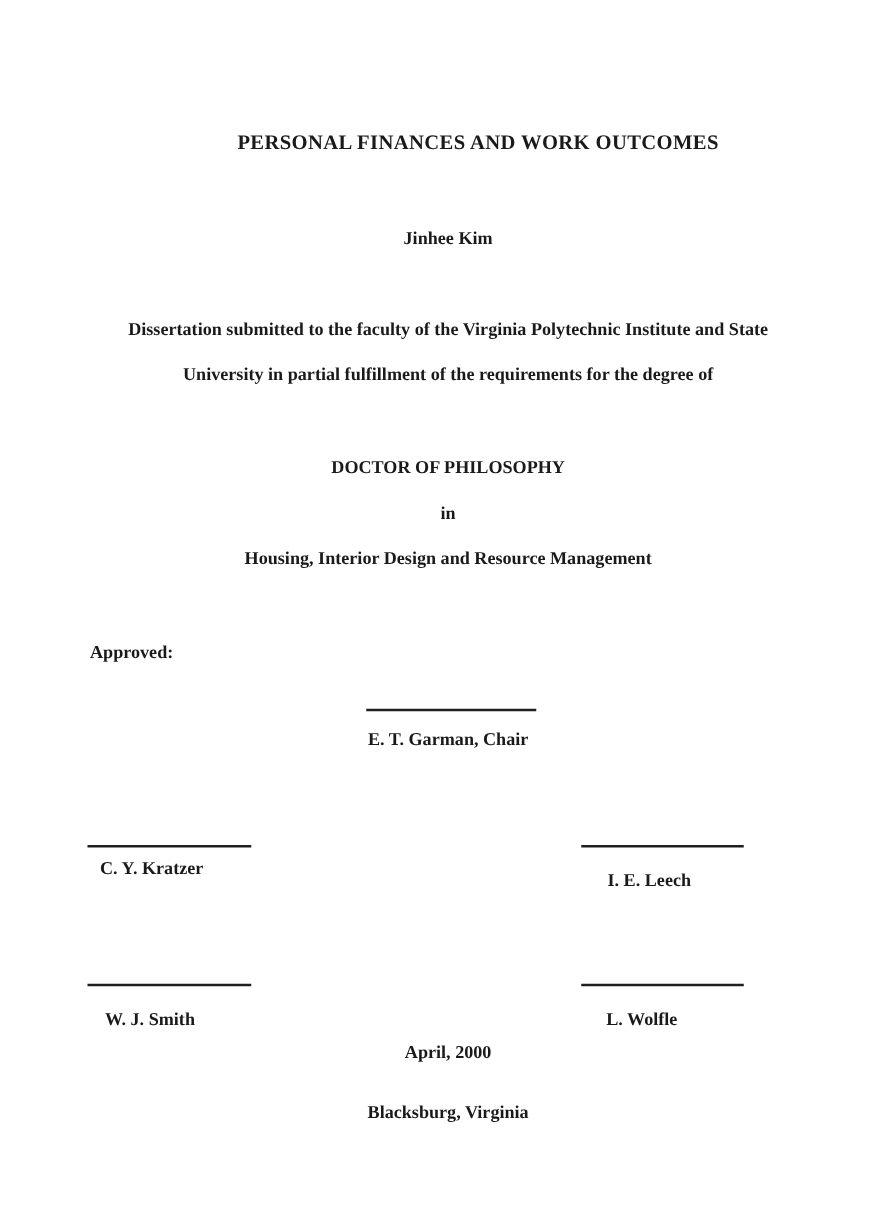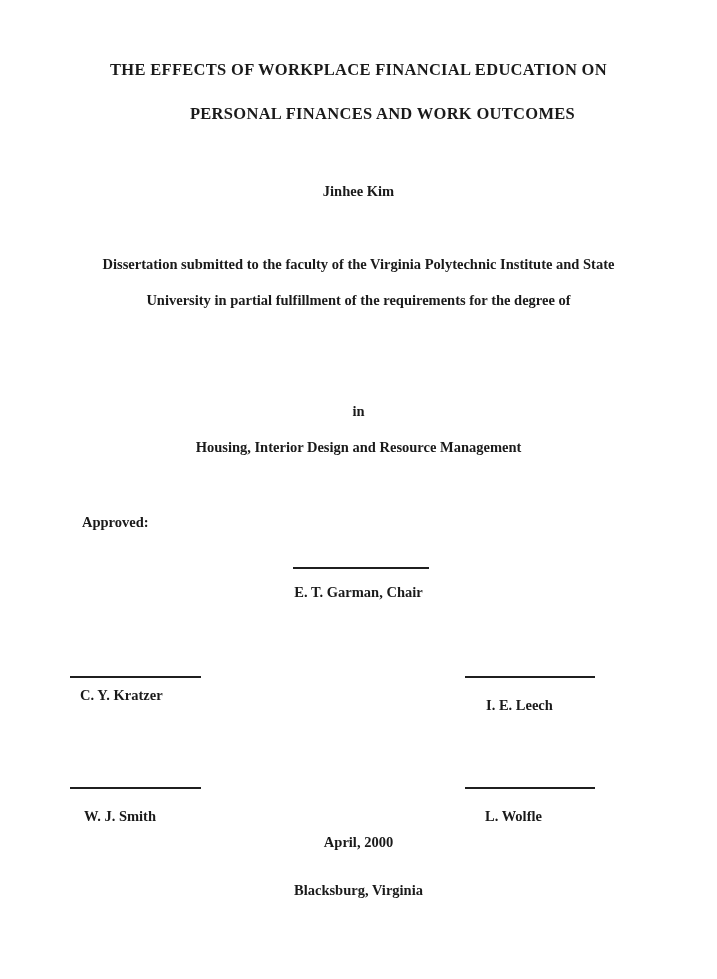--- a/index.html
+++ b/index.html
@@ -41,36 +41,36 @@
     position: absolute;
     height: 2px;
     background: #1f1f1f;
   }
 </style>
 </head>
 <body>
 
 <div class="page">
 
-  <div class="line title-text" style="top:62px;">THE EFFECTS OF WORKPLACE FINANCIAL EDUCATION ON</div>
 
   <div class="line title-text" style="top:106px;padding-left:24px;">PERSONAL FINANCES AND WORK OUTCOMES</div>
 
   <div class="line body-text" style="top:257px;">Dissertation submitted to the faculty of the Virginia Polytechnic Institute and State</div>
 
   <div class="line body-text" style="top:184px;">Jinhee Kim</div>
 
   <div class="line body-text" style="top:293px;">University in partial fulfillment of the requirements for the degree of</div>
 
+  <div class="line body-text" style="top:367px;">DOCTOR OF PHILOSOPHY</div>
 
   <div class="line body-text" style="top:404px;">in</div>
 
   <div class="line body-text" style="top:440px;">Housing, Interior Design and Resource Management</div>
 
-  <div class="abs body-text" style="top:515px; left:72px;margin-left:10px;">Approved:</div>
+  <div class="abs body-text" style="top:515px; left:72px;">Approved:</div>
 
   <div class="sig-rule" style="top:567px; left:293px; width:136px;"></div>
 
   <div class="line body-text" style="top:585px;">E. T. Garman, Chair</div>
 
   <div class="sig-rule" style="top:676px; left:70px; width:131px;"></div>
 
   <div class="sig-rule" style="top:676px; left:465px; width:130px;"></div>
 
   <div class="abs body-text" style="top:688px; left:80px;">C. Y. Kratzer</div>

